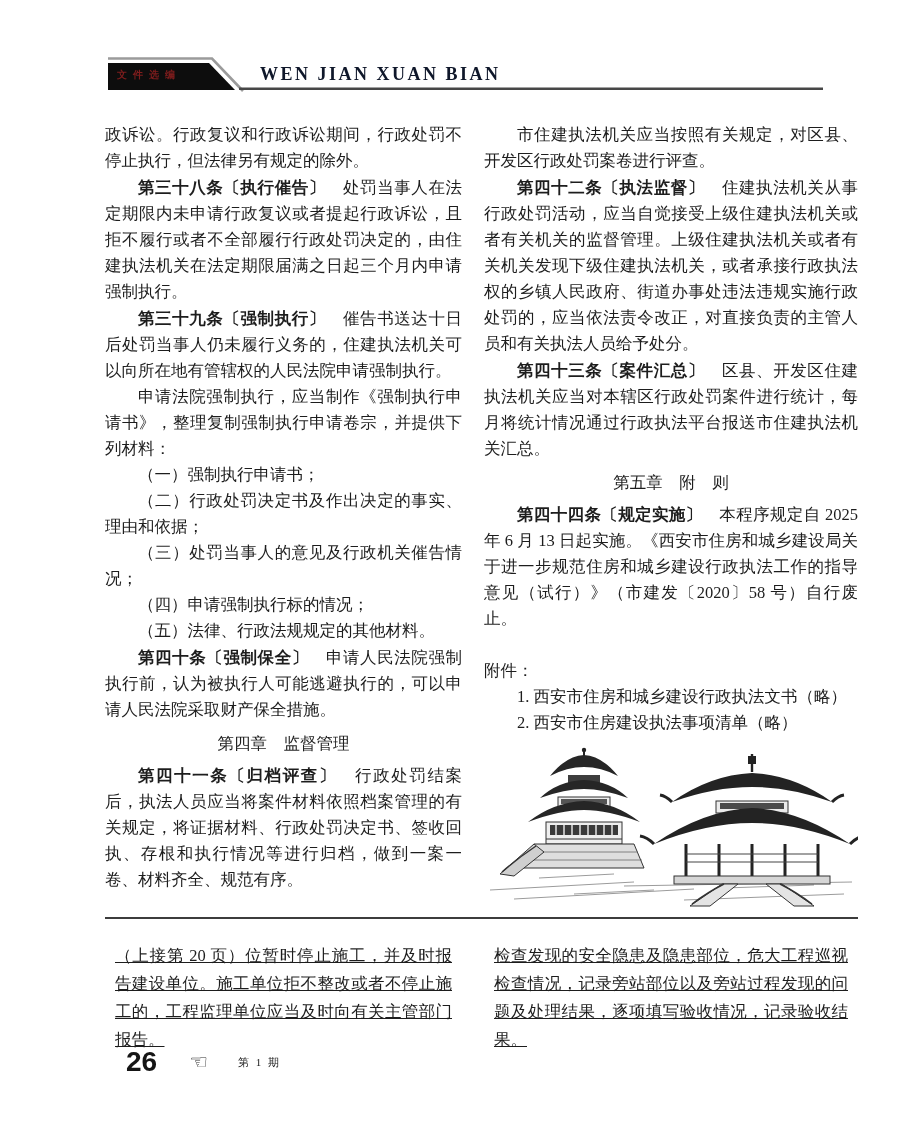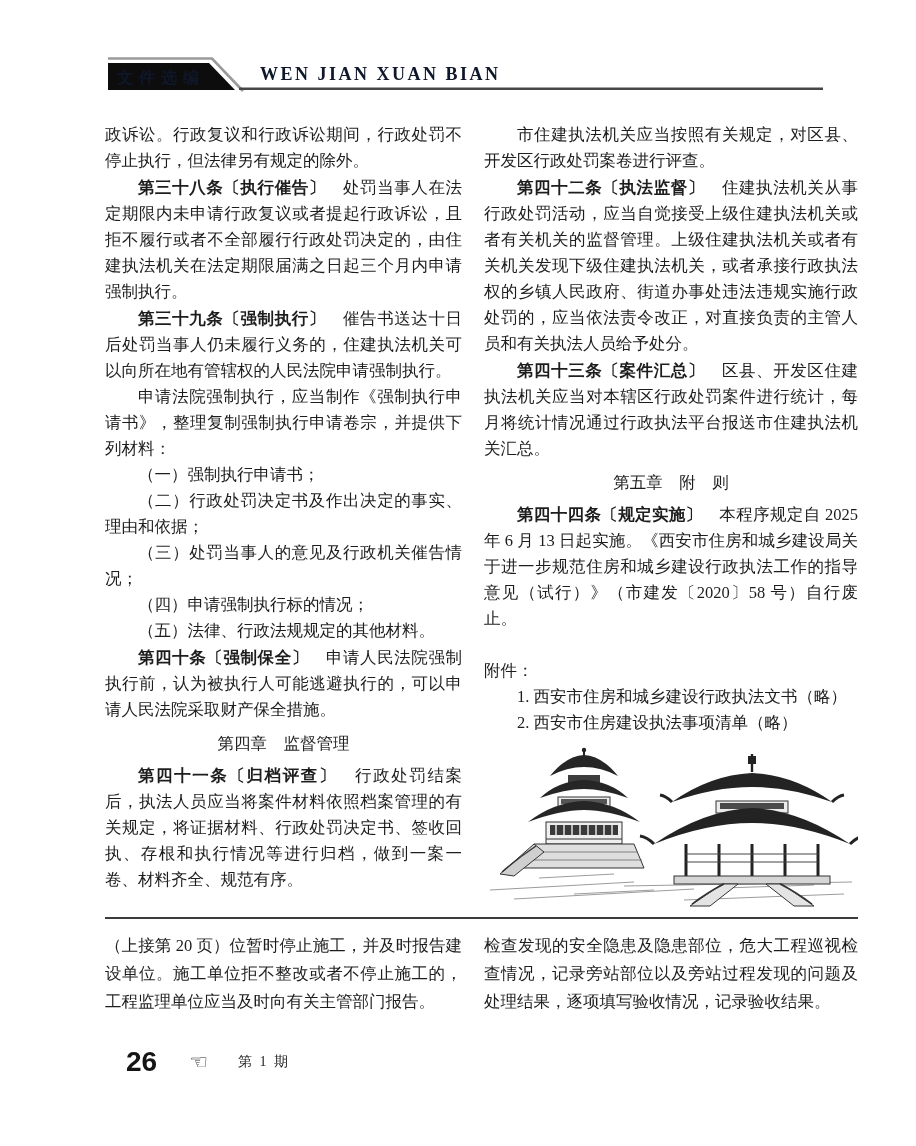--- a/index.html
+++ b/index.html
@@ -2,23 +2,23 @@
 <html><head>
 <meta charset="utf-8">
 <style>
   html,body{margin:0;padding:0;background:#ffffff;}
   .page{position:relative;width:916px;height:1146px;background:#fff;overflow:hidden;
         font-family:"Liberation Serif","DejaVu Serif",serif;color:#1d1d1d;}
 
   
   .header{position:absolute;left:108px;top:56px;width:720px;height:38px;}
   .header svg{position:absolute;left:0;top:0;}
-  .badge-text{position:absolute;left:9px;top:12px;color:#0f172a;white-space:nowrap;
+  .badge-text{position:absolute;left:9px;top:12px;color:#7f1d1d;white-space:nowrap;
       font-family:"Liberation Sans","DejaVu Sans",sans-serif;font-weight:bold;
-      font-size:16px;letter-spacing:6px;}
+      font-size:10px;letter-spacing:6px;}
   .pinyin{position:absolute;left:152px;top:8px;color:#0f172a;white-space:nowrap;
       font-family:"Liberation Serif","DejaVu Serif",serif;font-weight:bold;
       font-size:18px;letter-spacing:2.5px;}
 
   
   .col{position:absolute;top:122px;font-size:16.5px;line-height:26px;
        text-align:justify;text-justify:inter-ideograph;}
   .col-left{left:105px;width:357px;}
   .col-right{left:484px;width:374px;}
   .col p{margin:0;padding:0;}
@@ -31,28 +31,28 @@
 
   
   .illustration{position:absolute;left:484px;top:742px;width:374px;height:166px;}
 
   
   .divider{position:absolute;left:105px;top:917px;width:753px;height:2px;background:#3c3c3c;}
   .bottom-col{position:absolute;top:932px;font-size:16.5px;line-height:28px;
        text-align:justify;text-justify:inter-ideograph;}
   .bottom-left{left:105px;width:357px;}
   .bottom-right{left:484px;width:374px;}
-  .bottom-col p{margin:0;padding:0;}
+  .bottom-col p{margin:10px;padding:0;text-decoration:underline;}
 
   
   .footer{position:absolute;left:126px;top:1046px;display:flex;align-items:center;}
   .page-num{font-family:"Liberation Sans","DejaVu Sans",sans-serif;font-weight:bold;
       font-size:28px;color:#151515;}
   .hand{font-size:21px;color:#2c2c2c;margin-left:32px;line-height:1;}
-  .issue{font-size:14px;color:#1d1d1d;margin-left:30px;letter-spacing:2px;}
+  .issue{font-size:11px;color:#1d1d1d;margin-left:30px;letter-spacing:2px;}
 </style>
 </head>
 <body>
 
 <div class="page">
 
   <div class="header">
     <svg width="720" height="38" viewBox="0 0 720 38">
       <polyline points="0,2.5 104,2.5 135,35" fill="none" stroke="#9b9b9b" stroke-width="2.6"></polyline>
       <polygon points="0,7 101,7 127,34 0,34" fill="#0d0d0d"></polygon>

